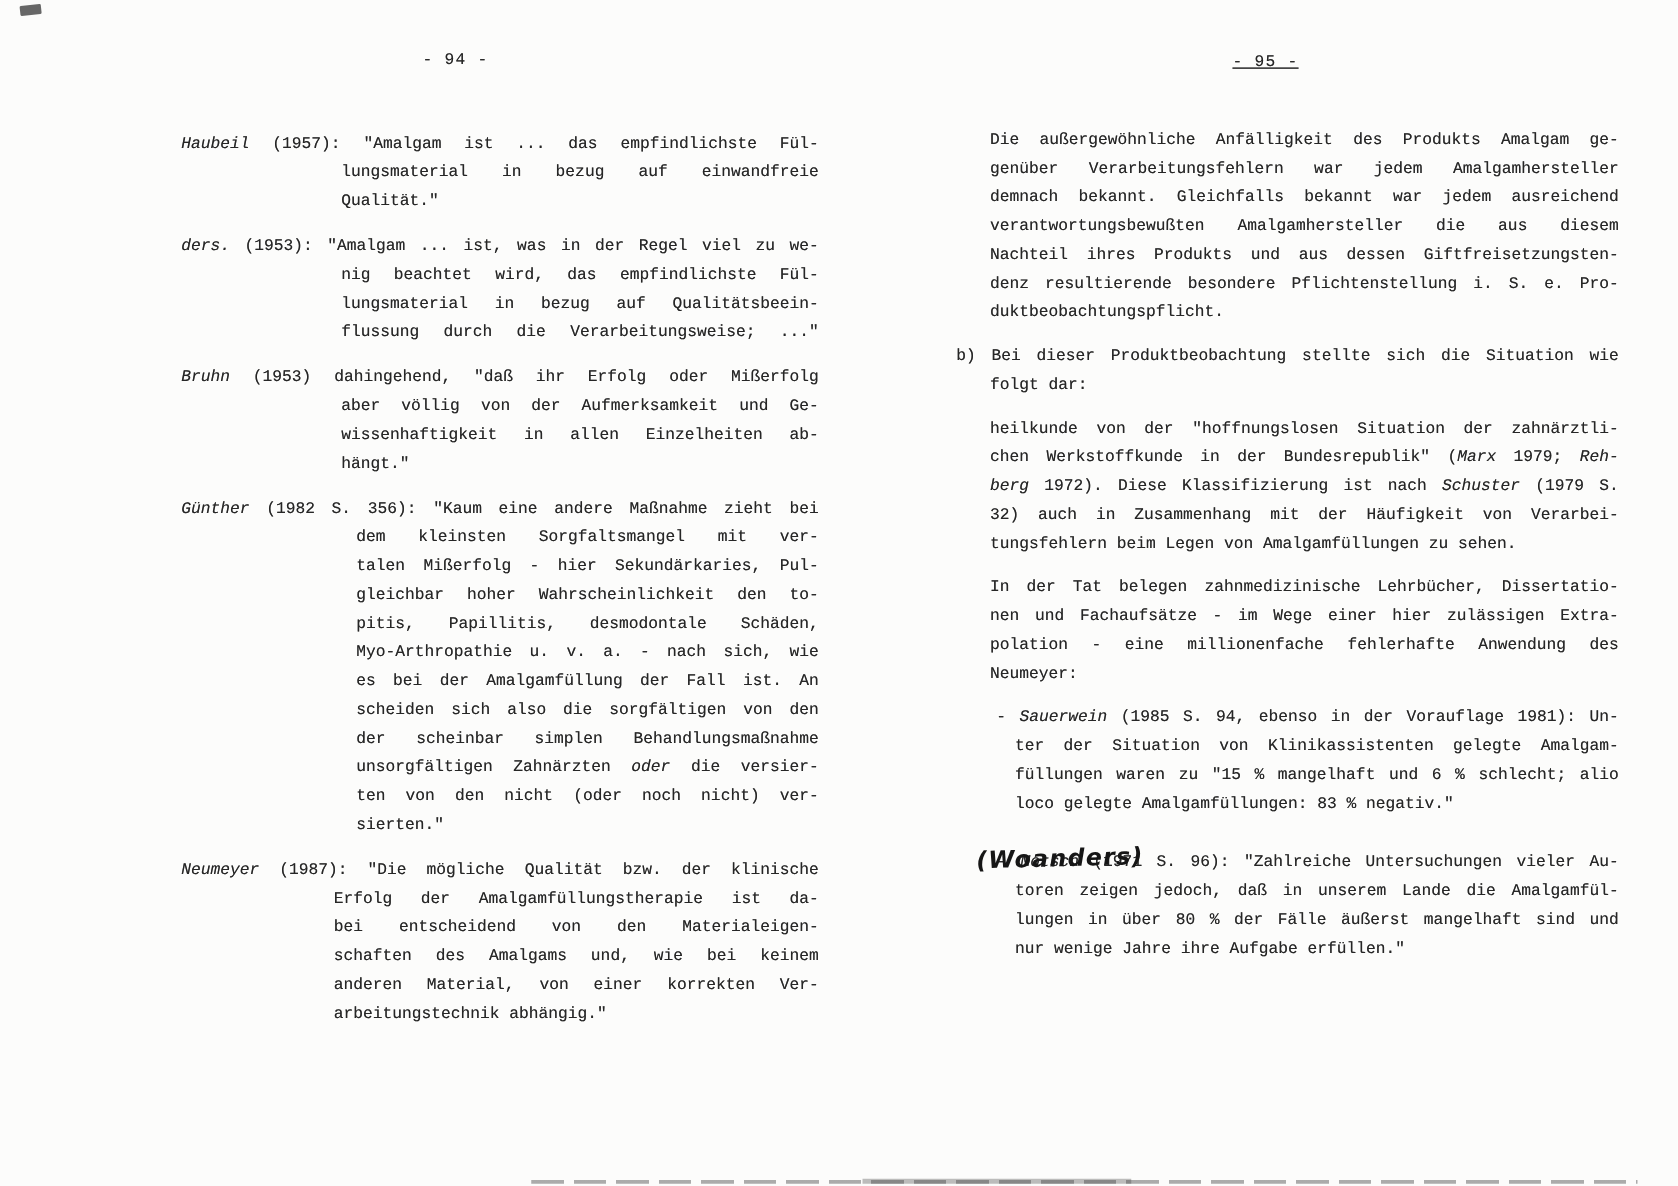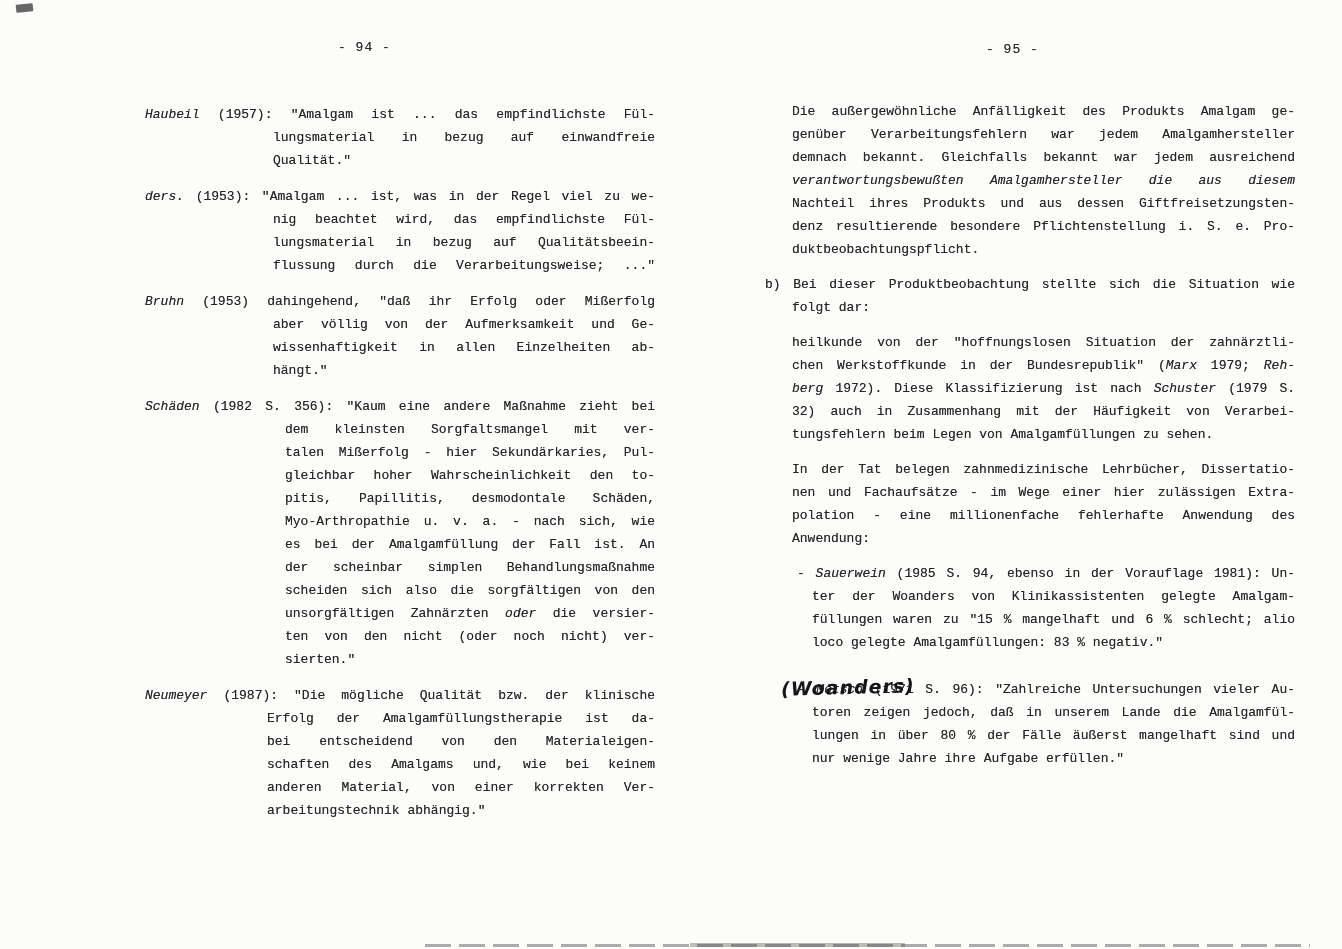--- a/index.html
+++ b/index.html
@@ -13,21 +13,21 @@
     font-size: 13px;
     color: #262626;
   }
   .page-number {
     position: absolute;
     font-size: 13px;
     letter-spacing: 1px;
     text-shadow: 0 0 0.5px rgba(0,0,0,0.45);
   }
   .pn-left  { left: 338px; top: 40px; }
-  .pn-right { left: 986px; top: 42px; }
+  .pn-right { left: 986px; top: 42px; text-decoration: underline; }
   .column { position: absolute; }
   .col-left  { left: 145px; top: 103px; width: 510px; }
   .col-right { left: 765px; top: 100px; width: 530px; }
   .section { margin: 0 0 13px 0; }
   .col-right .section { margin-bottom: 12px; }
   .col-right .section:last-child { margin-top: 24px; }
   .line {
     display: block;
     box-sizing: border-box;
     width: 100%;
@@ -100,73 +100,73 @@
         <div class="line j" style="padding-left: 128px;">lungsmaterial in bezug auf Qualitätsbeein-</div>
         <div class="line j" style="padding-left: 128px;">flussung durch die Verarbeitungsweise; ..."</div>
       </div>
       <div class="section">
         <div class="line j" style="padding-left: 0px;"><i>Bruhn</i> (1953) dahingehend, "daß ihr Erfolg oder Mißerfolg</div>
         <div class="line j" style="padding-left: 128px;">aber völlig von der Aufmerksamkeit und Ge-</div>
         <div class="line j" style="padding-left: 128px;">wissenhaftigkeit in allen Einzelheiten ab-</div>
         <div class="line" style="padding-left: 128px;">hängt."</div>
       </div>
       <div class="section">
-        <div class="line j" style="padding-left: 0px;"><i>Schäden</i> (1982 S. 356): "Kaum eine andere Maßnahme zieht bei</div>
+        <div class="line j" style="padding-left: 0px;"><i>Günther</i> (1982 S. 356): "Kaum eine andere Maßnahme zieht bei</div>
         <div class="line j" style="padding-left: 140px;">dem kleinsten Sorgfaltsmangel mit ver-</div>
         <div class="line j" style="padding-left: 140px;">talen Mißerfolg - hier Sekundärkaries, Pul-</div>
         <div class="line j" style="padding-left: 140px;">gleichbar hoher Wahrscheinlichkeit den to-</div>
         <div class="line j" style="padding-left: 140px;">pitis, Papillitis, desmodontale Schäden,</div>
         <div class="line j" style="padding-left: 140px;">Myo-Arthropathie u. v. a. - nach sich, wie</div>
         <div class="line j" style="padding-left: 140px;">es bei der Amalgamfüllung der Fall ist. An</div>
+        <div class="line j" style="padding-left: 140px;">scheiden sich also die sorgfältigen von den</div>
         <div class="line j" style="padding-left: 140px;">der scheinbar simplen Behandlungsmaßnahme</div>
-        <div class="line j" style="padding-left: 140px;">scheiden sich also die sorgfältigen von den</div>
         <div class="line j" style="padding-left: 140px;">unsorgfältigen Zahnärzten <i>oder</i> die versier-</div>
         <div class="line j" style="padding-left: 140px;">ten von den nicht (oder noch nicht) ver-</div>
         <div class="line" style="padding-left: 140px;">sierten."</div>
       </div>
       <div class="section">
         <div class="line j" style="padding-left: 0px;"><i>Neumeyer</i> (1987): "Die mögliche Qualität bzw. der klinische</div>
         <div class="line j" style="padding-left: 122px;">Erfolg der Amalgamfüllungstherapie ist da-</div>
         <div class="line j" style="padding-left: 122px;">bei entscheidend von den Materialeigen-</div>
         <div class="line j" style="padding-left: 122px;">schaften des Amalgams und, wie bei keinem</div>
         <div class="line j" style="padding-left: 122px;">anderen Material, von einer korrekten Ver-</div>
         <div class="line" style="padding-left: 122px;">arbeitungstechnik abhängig."</div>
       </div>
     </div>
 
   <div class="column col-right">
       <div class="section">
         <div class="line j" style="padding-left: 27px;">Die außergewöhnliche Anfälligkeit des Produkts Amalgam ge-</div>
         <div class="line j" style="padding-left: 27px;">genüber Verarbeitungsfehlern war jedem Amalgamhersteller</div>
         <div class="line j" style="padding-left: 27px;">demnach bekannt. Gleichfalls bekannt war jedem ausreichend</div>
-        <div class="line j" style="padding-left: 27px; font-style: italic;">verantwortungsbewußten Amalgamhersteller die aus diesem</div>
+        <div class="line j" style="padding-left: 27px;">verantwortungsbewußten Amalgamhersteller die aus diesem</div>
         <div class="line j" style="padding-left: 27px;">Nachteil ihres Produkts und aus dessen Giftfreisetzungsten-</div>
         <div class="line j" style="padding-left: 27px; font-family: Liberation Mono, monospace;">denz resultierende besondere Pflichtenstellung i. S. e. Pro-</div>
         <div class="line" style="padding-left: 27px;">duktbeobachtungspflicht.</div>
       </div>
       <div class="section">
         <div class="line j" style="padding-left: 0px;">b) Bei dieser Produktbeobachtung stellte sich die Situation wie</div>
         <div class="line" style="padding-left: 27px;">folgt dar:</div>
       </div>
       <div class="section">
         <div class="line j" style="padding-left: 27px;">heilkunde von der "hoffnungslosen Situation der zahnärztli-</div>
         <div class="line j" style="padding-left: 27px;">chen Werkstoffkunde in der Bundesrepublik" (<i>Marx</i> 1979; <i>Reh-</i></div>
         <div class="line j" style="padding-left: 27px;"><i>berg</i> 1972). Diese Klassifizierung ist nach <i>Schuster</i> (1979 S.</div>
         <div class="line j" style="padding-left: 27px;">32) auch in Zusammenhang mit der Häufigkeit von Verarbei-</div>
         <div class="line" style="padding-left: 27px;">tungsfehlern beim Legen von Amalgamfüllungen zu sehen.</div>
       </div>
       <div class="section">
         <div class="line j" style="padding-left: 27px;">In der Tat belegen zahnmedizinische Lehrbücher, Dissertatio-</div>
         <div class="line j" style="padding-left: 27px;">nen und Fachaufsätze - im Wege einer hier zulässigen Extra-</div>
         <div class="line j" style="padding-left: 27px;">polation - eine millionenfache fehlerhafte Anwendung des</div>
-        <div class="line" style="padding-left: 27px;">Anwendung:</div>
+        <div class="line" style="padding-left: 27px;">Neumeyer:</div>
       </div>
       <div class="section">
         <div class="line j" style="padding-left: 32px;">- <i>Sauerwein</i> (1985 S. 94, ebenso in der Vorauflage 1981): Un-</div>
-        <div class="line j" style="padding-left: 47px;">ter der Woanders von Klinikassistenten gelegte Amalgam-</div>
+        <div class="line j" style="padding-left: 47px;">ter der Situation von Klinikassistenten gelegte Amalgam-</div>
         <div class="line j" style="padding-left: 47px;">füllungen waren zu "15 % mangelhaft und 6 % schlecht; alio</div>
         <div class="line" style="padding-left: 47px;">loco gelegte Amalgamfüllungen: 83 % negativ."</div>
       </div>
       <div class="section">
         <div class="line j" style="padding-left: 32px;">- <i>Motsch</i> (1971 S. 96): "Zahlreiche Untersuchungen vieler Au-</div>
         <div class="line j" style="padding-left: 47px;">toren zeigen jedoch, daß in unserem Lande die Amalgamfül-</div>
         <div class="line j" style="padding-left: 47px;">lungen in über 80 % der Fälle äußerst mangelhaft sind und</div>
         <div class="line" style="padding-left: 47px;">nur wenige Jahre ihre Aufgabe erfüllen."</div>
       </div>
     </div>

